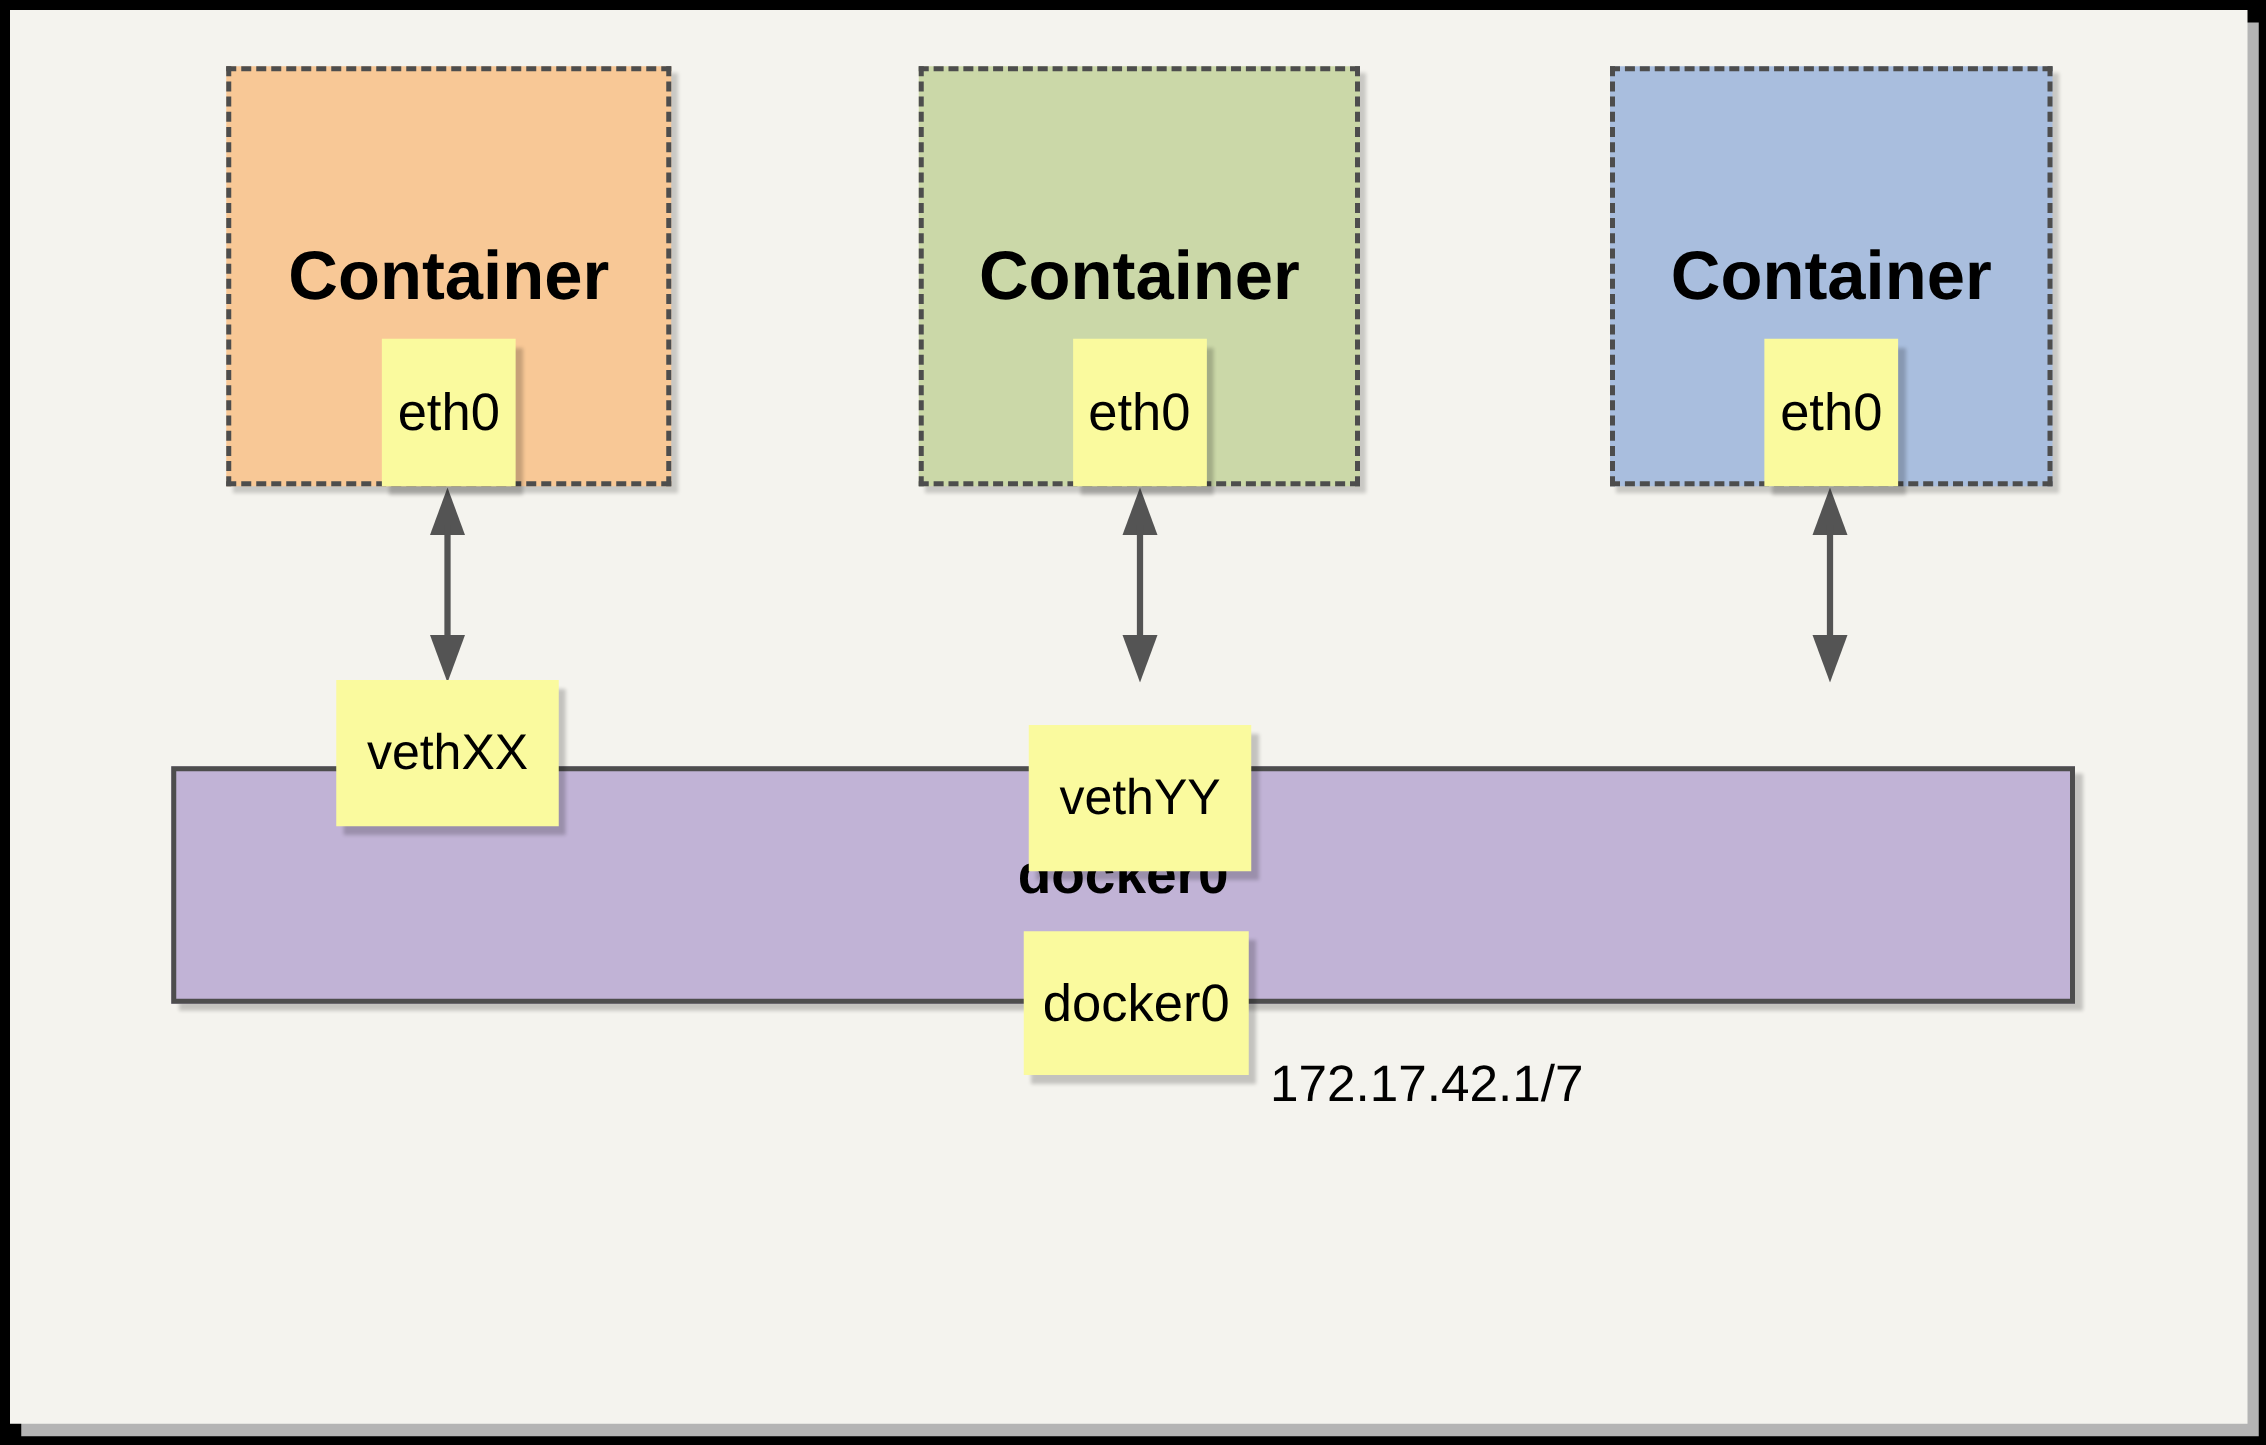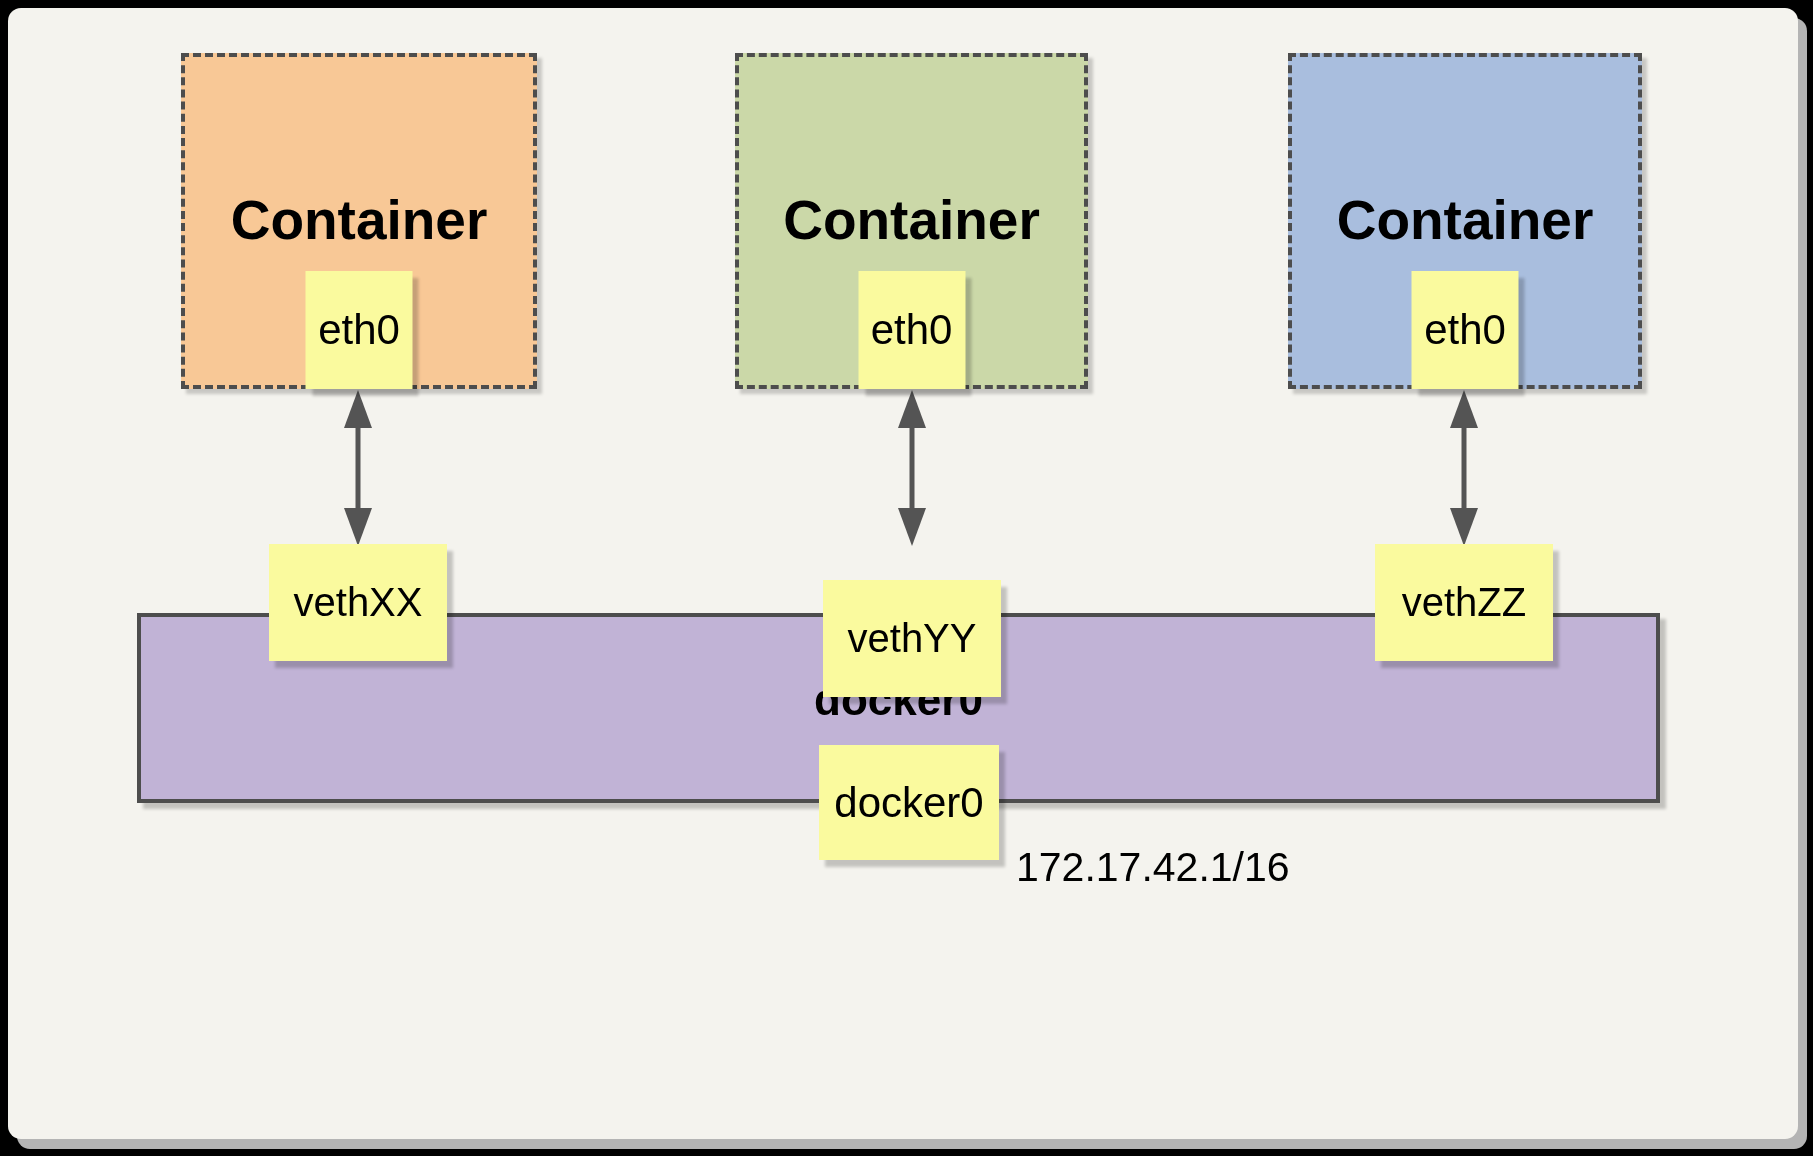--- a/index.html
+++ b/index.html
@@ -7,21 +7,20 @@
     width:1813px;height:1156px;
     background:#000;
     font-family:"Liberation Sans","DejaVu Sans",sans-serif;
     position:relative;
     overflow:hidden;
   }
   .slide{
     position:absolute;left:8px;top:8px;width:1790px;height:1131px;
     background:#F4F3EE;
     box-shadow:9px 10px 0 #b4b4b4;
-    border-radius:13px;
   }
   .container-box{
     position:absolute;top:45px;height:336px;
     border:4px dashed var(--line);
     box-shadow:5px 5px 3px rgba(0,0,0,0.18);
     box-sizing:border-box;
   }
   .c1{left:173px;width:356px;}
   .c2{left:727px;width:353px;}
   .c3{left:1280px;width:354px;}
@@ -111,19 +110,18 @@
     <rect x="17.5" y="30" width="5" height="96"></rect>
     <polygon points="20,156 6,118 34,118"></polygon>
   </svg>
 
   <div class="bridge-bar" style="background: rgb(193, 179, 214);">
     <div class="bridge-title">docker0</div>
   </div>
 
   <div class="note veth-box v1">vethXX</div>
   <div class="note veth-box v2">vethYY</div>
-  <div class="note veth-box v3">vethZZ</div>
 
   <div class="note docker-if-box">docker0</div>
-  <div class="ip-label">172.17.42.1/16</div>
+  <div class="ip-label">172.17.42.1/7</div>
 
 
 </div>
 
 </body></html>

